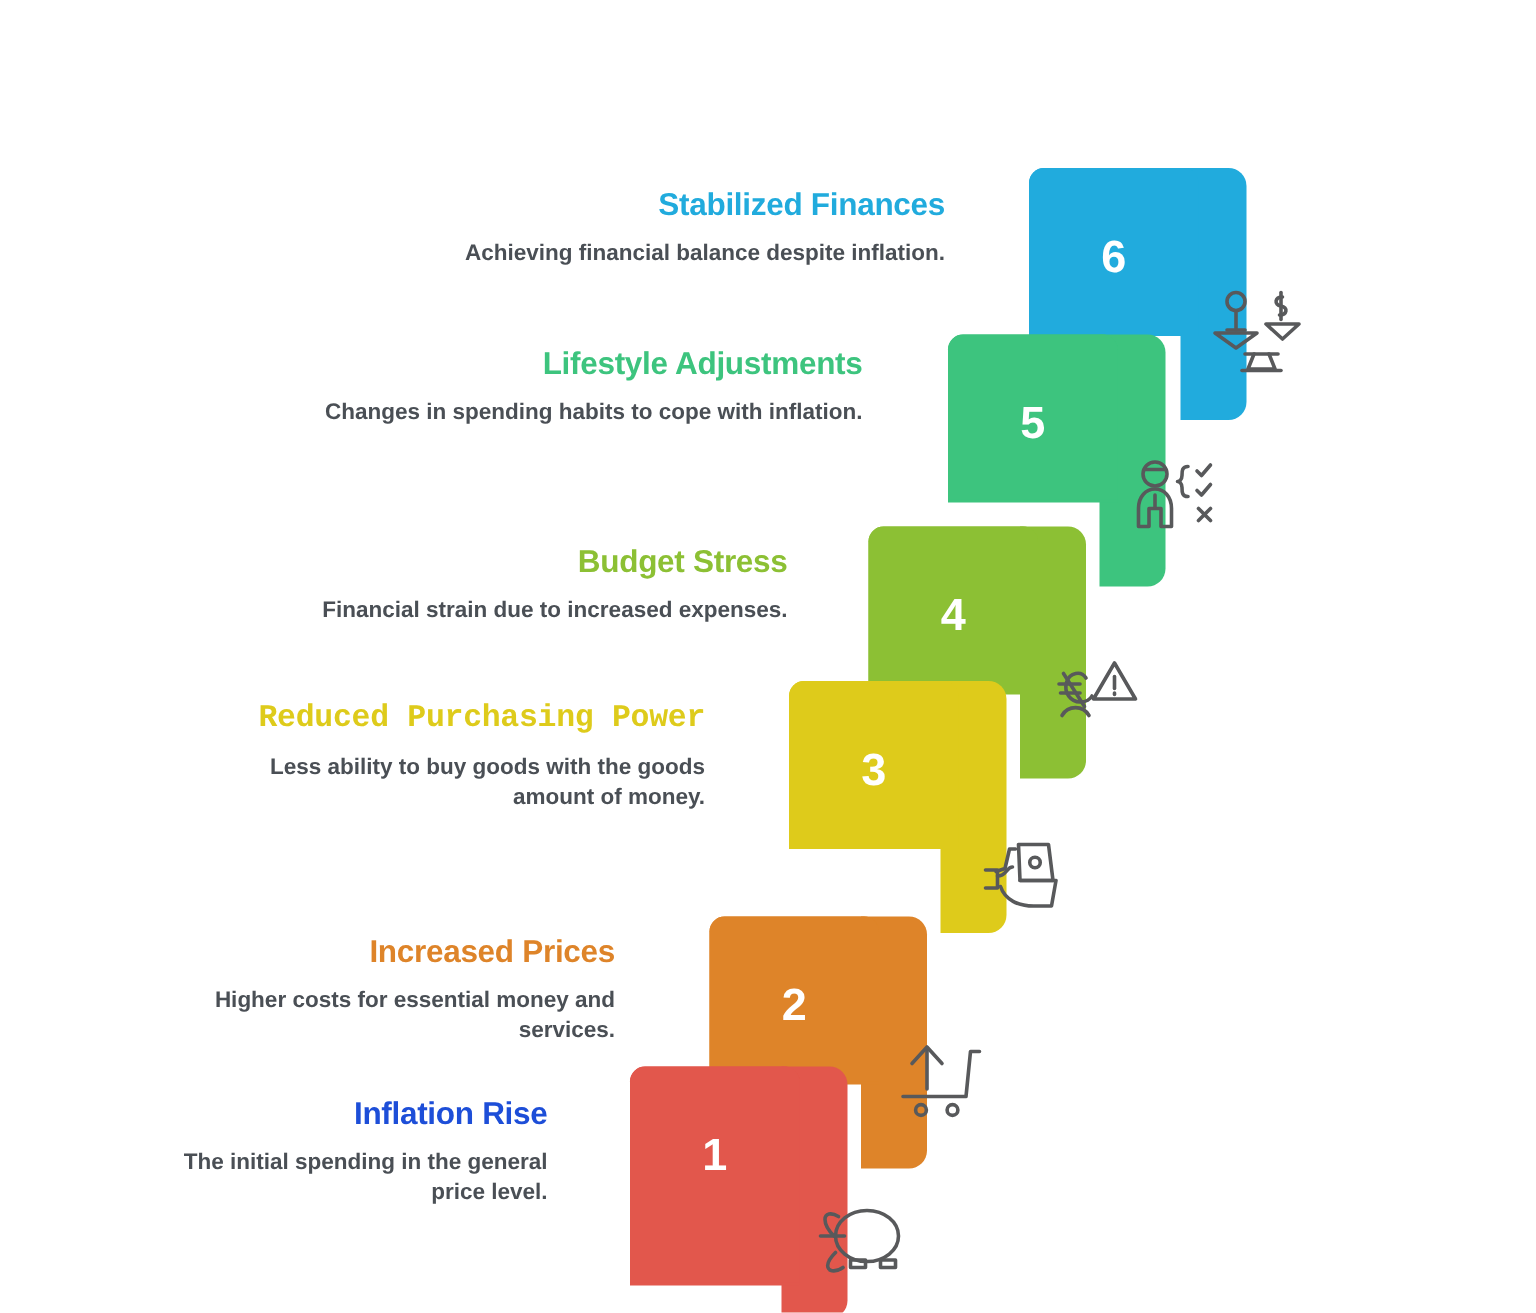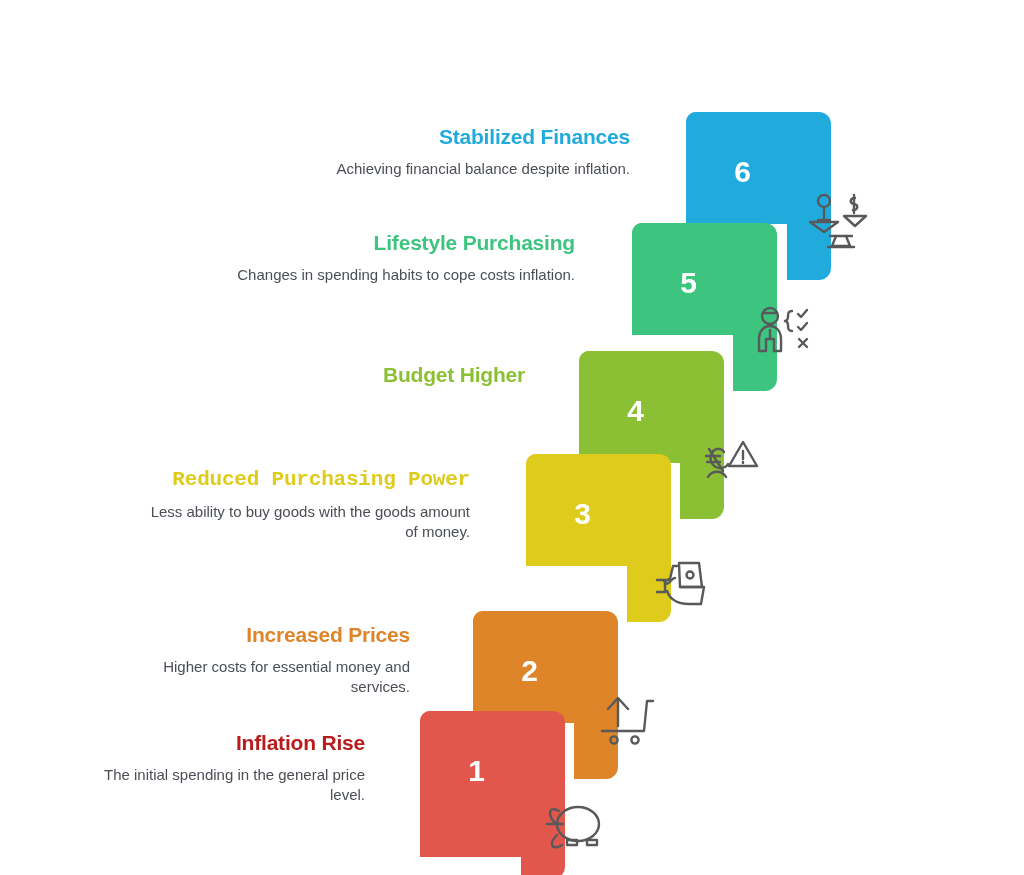--- a/index.html
+++ b/index.html
@@ -39,20 +39,21 @@
     font-size:21px;
     line-height:26px;
     margin:0 0 9px 0;
     letter-spacing:-0.2px;
   }
   .desc{
     font-size:15px;
     line-height:19.5px;
     color:#4a4f55;
     margin:0;
+    font-weight:bold;
   }
 
   
   .icon{position:absolute;}
   .icon svg{display:block;}
 </style>
 </head>
 <body style="background: rgb(255, 255, 255);">
 
 <div id="stage">
@@ -81,22 +82,22 @@
           <path d="M24 44 h22"></path>
           <path d="M30 44 l-4 10 h18 l-4 -10"></path>
           <path d="M22 55 h26"></path>
         </g>
       </svg>
     </div>
   </div>
 
   <div class="step">
     <div class="txt" style="left:180px;top:230px;width:395px;">
-      <p class="title" style="color: rgb(61, 196, 126);">Lifestyle Purchasing</p>
-      <p class="desc">Changes in spending habits to cope costs inflation.</p>
+      <p class="title" style="color: rgb(61, 196, 126);">Lifestyle Adjustments</p>
+      <p class="desc">Changes in spending habits to cope with inflation.</p>
     </div>
     <div class="card-wrap" style="left:632px;top:223px;width:145px;height:165px;">
       <div class="fold" style="left: 101px; top: 0px; width: 44px; height: 168px; background: rgb(61, 196, 126);"></div>
       <div class="panel" style="width: 113px; height: 112px; border-radius: 10px 10px 0px 0px; background: rgb(61, 196, 126);"></div>
       <div class="panel" style="left: 0px; top: 0px; width: 113px; height: 110px; border-radius: 10px 10px 0px 0px; background: rgb(61, 196, 126);"></div>
       <div class="num" style="left:0;top:45px;width:113px;">5</div>
     </div>
     <div class="icon" style="left:754px;top:305px;">
       <svg width="62" height="60" viewBox="0 0 62 60">
         <g fill="none" stroke="#58595b" stroke-width="2.4" stroke-linecap="round" stroke-linejoin="round">
@@ -108,21 +109,22 @@
           <path d="M44 9 l3 3 l6 -7"></path>
           <path d="M44 22 l3 3 l6 -7"></path>
           <path d="M45 34 l8 8 M53 34 l-8 8"></path>
         </g>
       </svg>
     </div>
   </div>
 
   <div class="step">
     <div class="txt" style="left:160px;top:362px;width:365px;">
-      <p class="title" style="color: rgb(140, 192, 52);">Budget Higher</p>
+      <p class="title" style="color: rgb(140, 192, 52);">Budget Stress</p>
+      <p class="desc">Financial strain due to increased expenses.</p>
     </div>
     <div class="card-wrap" style="left:579px;top:351px;width:145px;height:165px;">
       <div class="fold" style="left: 101px; top: 0px; width: 44px; height: 168px; background: rgb(140, 192, 52);"></div>
       <div class="panel" style="width: 113px; height: 112px; border-radius: 10px 10px 0px 0px; background: rgb(140, 192, 52);"></div>
       <div class="panel" style="left: 0px; top: 0px; width: 113px; height: 110px; border-radius: 10px 10px 0px 0px; background: rgb(140, 192, 52);"></div>
       <div class="num" style="left:0;top:45px;width:113px;">4</div>
     </div>
     <div class="icon" style="left:703px;top:437px;">
       <svg width="62" height="56" viewBox="0 0 62 56">
         <g fill="none" stroke="#58595b" stroke-width="2.4" stroke-linecap="round" stroke-linejoin="round">
@@ -183,21 +185,21 @@
           <path d="M2 37 h42 l3 -30 h6"></path>
           <circle cx="14" cy="46" r="3.6"></circle>
           <circle cx="35" cy="46" r="3.6"></circle>
         </g>
       </svg>
     </div>
   </div>
 
   <div class="step">
     <div class="txt" style="left:100px;top:730px;width:265px;">
-      <p class="title" style="color: #b91c1c;">Inflation Rise</p>
+      <p class="title" style="color: #1d4ed8;">Inflation Rise</p>
       <p class="desc">The initial spending in the general price level.</p>
     </div>
     <div class="card-wrap" style="left:420px;top:711px;width:145px;height:165px;">
       <div class="fold" style="left: 101px; top: 0px; width: 44px; height: 168px; background: rgb(226, 87, 76);"></div>
       <div class="panel" style="width: 113px; height: 146px; border-radius: 10px 10px 0px 0px; background: rgb(226, 87, 76);"></div>
       <div class="panel" style="left: 0px; top: 0px; width: 113px; height: 144px; border-radius: 10px 10px 0px 0px; background: rgb(226, 87, 76);"></div>
       <div class="num" style="left:0;top:45px;width:113px;">1</div>
     </div>
     <div class="icon" style="left:545px;top:800px;">
       <svg width="62" height="52" viewBox="0 0 62 52">

